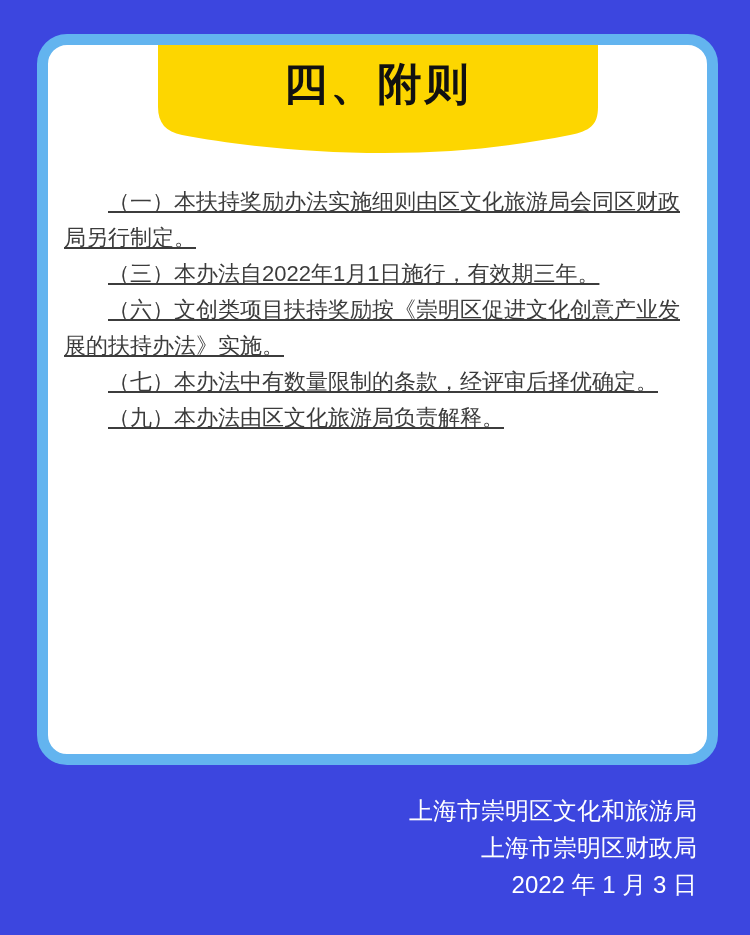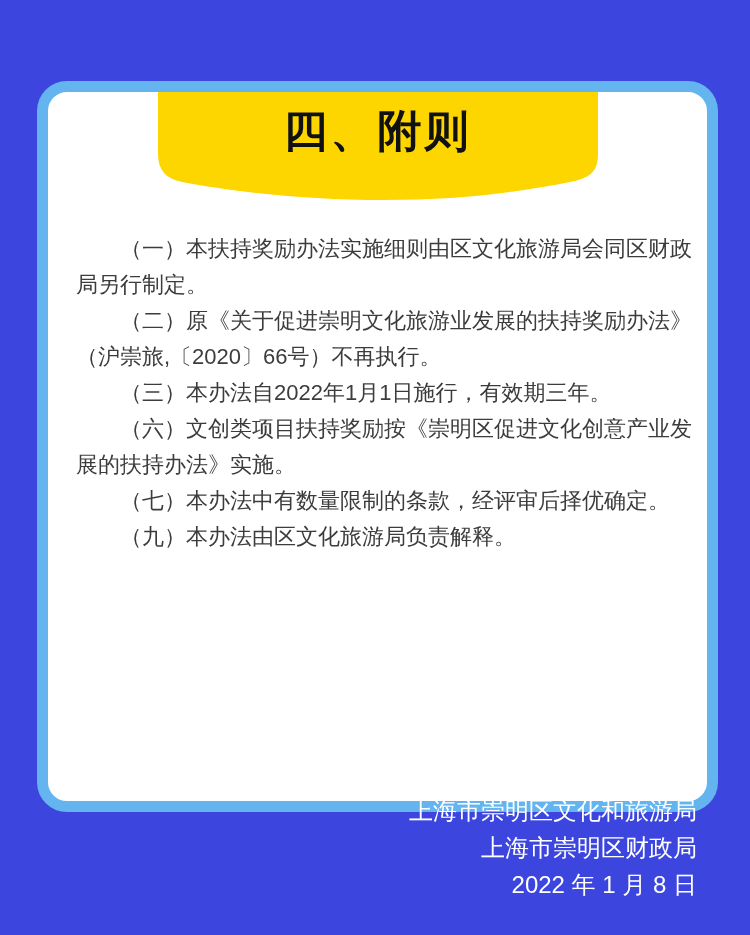--- a/index.html
+++ b/index.html
@@ -14,35 +14,34 @@
   body{
     width:750px;height:935px;position:relative;overflow:hidden;
     background:var(--bg);
     font-family:"Liberation Sans","DejaVu Sans",sans-serif;
   }
   .card{
     position:absolute;left:37px;top:34px;width:681px;height:731px;
     box-sizing:border-box;background:#ffffff;
     border:11px solid var(--border);border-radius:30px;
     overflow:hidden;
-    margin-top:47px;
   }
   .banner-wrap{
     position:relative;width:440px;height:110px;margin:0 auto;
   }
   .banner-wrap svg{display:block;width:440px;height:110px;}
   .page-title{
     position:absolute;top:10px;left:0;width:100%;
     text-align:center;margin:0;
     font-size:44px;font-weight:900;letter-spacing:3px;
     color:var(--title-text);
   }
   .provisions{
-    padding:29px 15px 0 28px;
-    font-size:22px;line-height:36px;color:var(--body-text);
+    padding:29px 15px 0 16px;
+    font-size:22px;line-height:36px;color:var(--body-text);text-decoration:underline;
   }
   .provisions p{
     margin:0;text-indent:2em;
     word-break:break-all;
   }
   .footer{
     position:absolute;top:792px;right:53px;
     text-align:right;color:var(--footer-text);
     font-size:24px;font-weight:normal;line-height:37px;
   }
@@ -58,26 +57,25 @@
                C440 80 432 86 412 90
                C356 101 300 108 226 108
                C150 108 76 100 24 90
                C8 87 0 78 0 62 Z"></path>
     </svg>
     <h1 class="page-title">四、附则</h1>
   </div>
 
   <div class="provisions">
     <p>（一）本扶持奖励办法实施细则由区文化旅游局会同区财政局另行制定。</p>
-    <p>（二）原《关于促进崇明文化旅游业发展的扶持奖励办法》（沪崇旅,〔2020〕66号）不再执行。</p>
     <p>（三）本办法自2022年1月1日施行，有效期三年。</p>
     <p>（六）文创类项目扶持奖励按《崇明区促进文化创意产业发展的扶持办法》实施。</p>
     <p>（七）本办法中有数量限制的条款，经评审后择优确定。</p>
     <p>（九）本办法由区文化旅游局负责解释。</p>
   </div>
 
 </div>
 
 <div class="footer">
   <div>上海市崇明区文化和旅游局</div>
   <div>上海市崇明区财政局</div>
-  <div>2022 年 1 月 8 日</div>
+  <div>2022 年 1 月 3 日</div>
 </div>
 
 </body></html>

